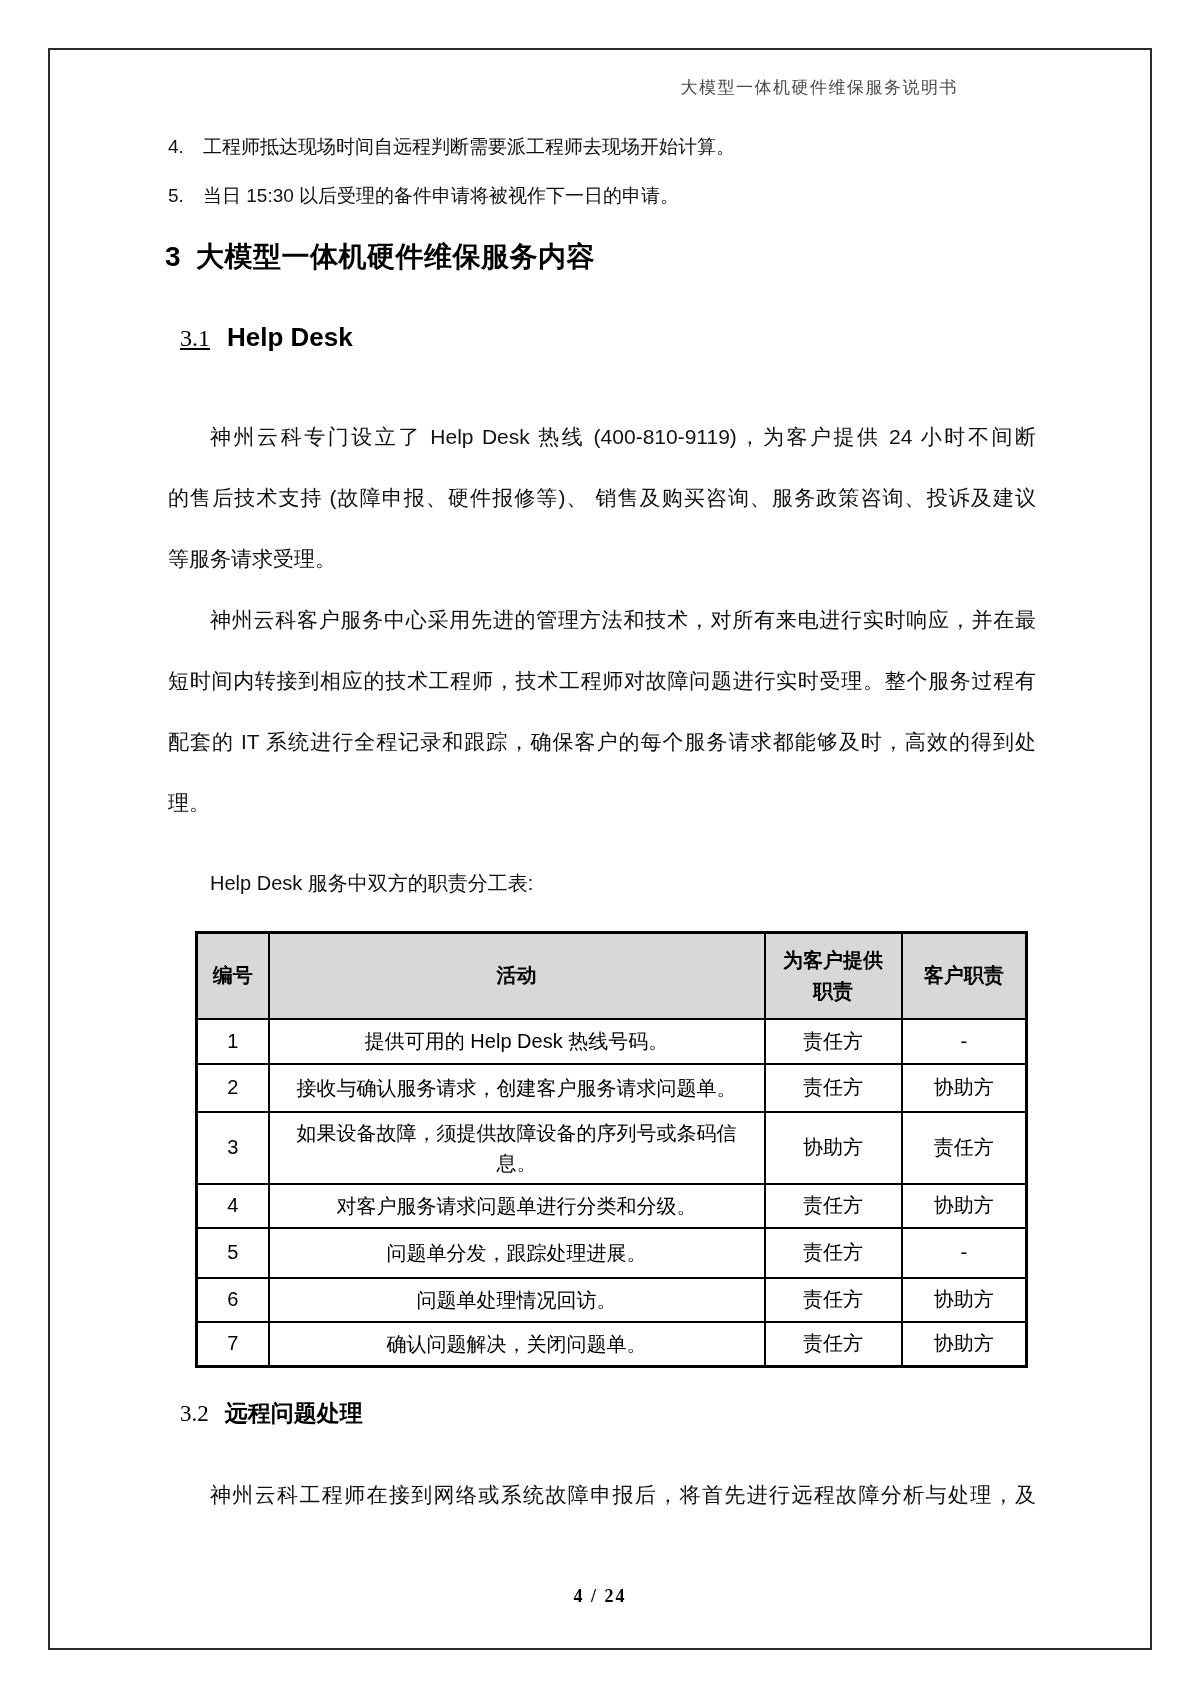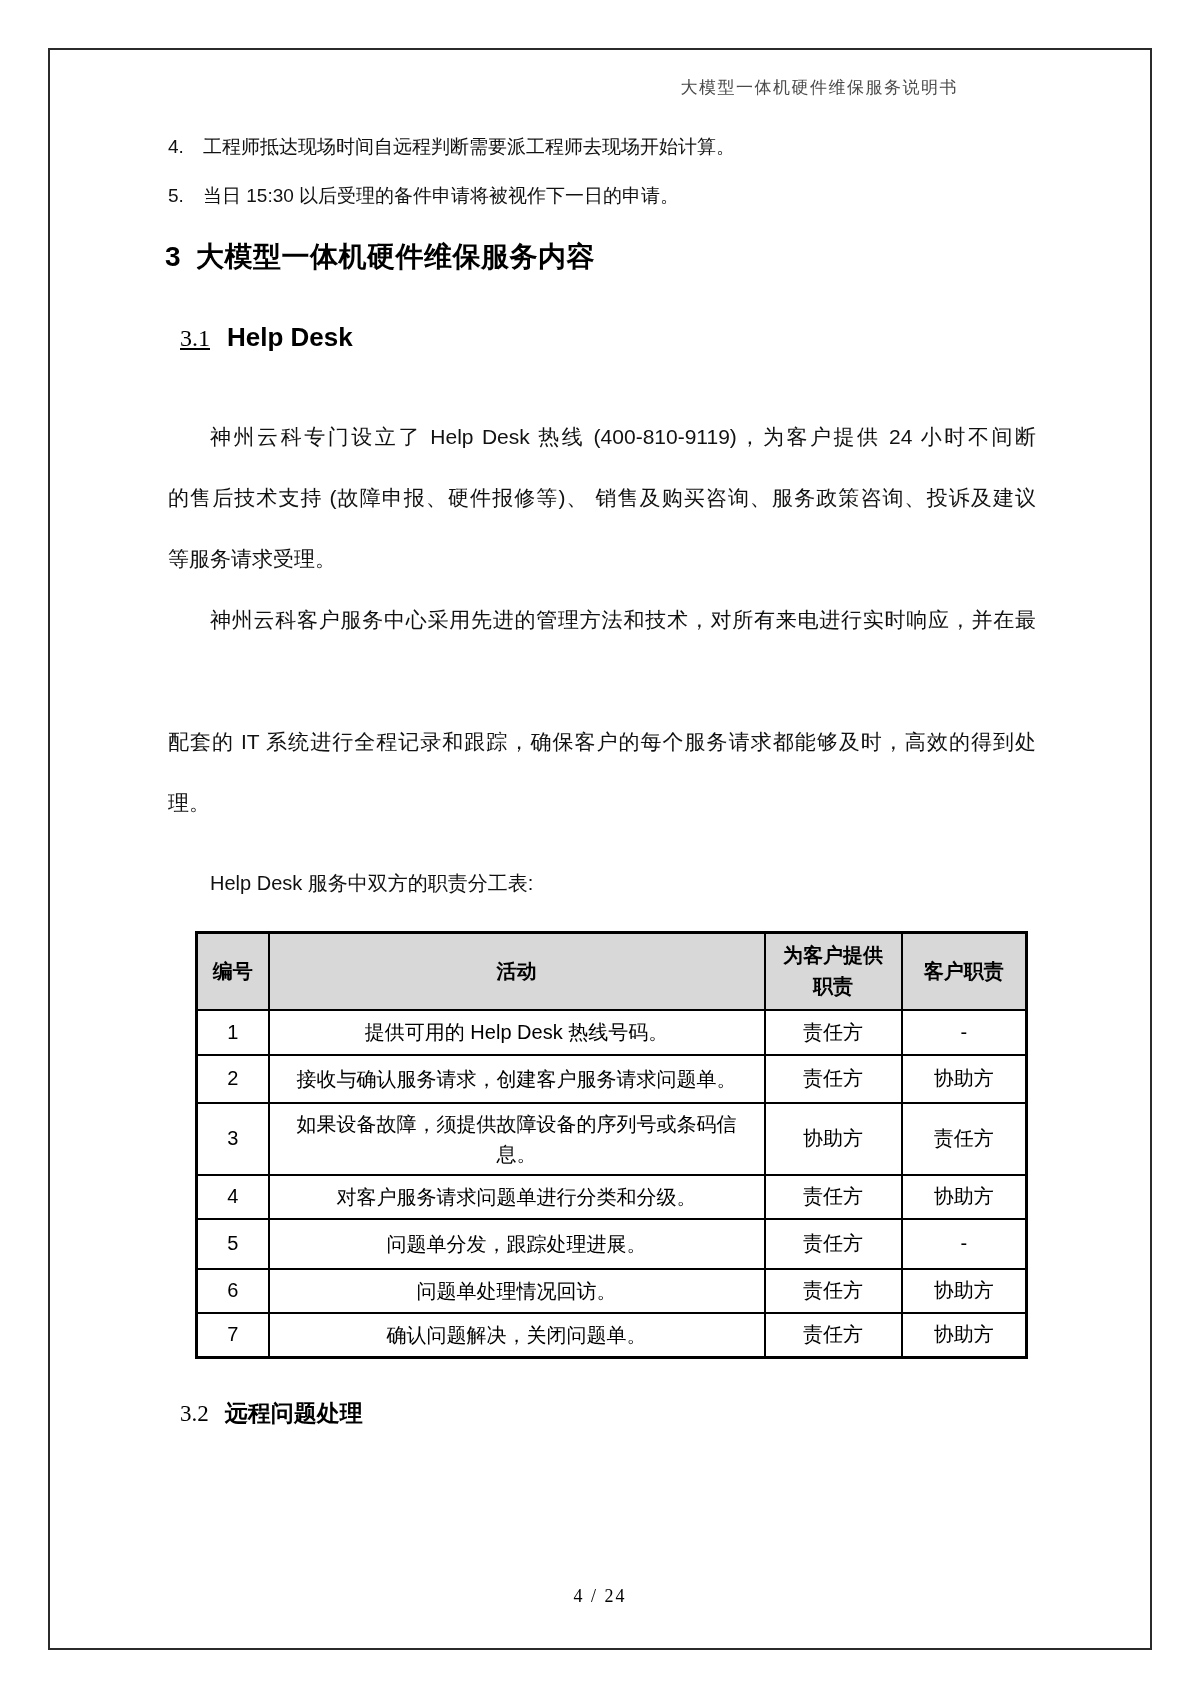--- a/index.html
+++ b/index.html
@@ -85,21 +85,21 @@
   td.activity{ text-align:left; padding:2px 14px; }
   .act-line{ line-height:30px; }
   .vhdr-line{ line-height:31px; }
   .col-no{ width:72px; }
   .col-act{ width:496px; }
   .col-vendor{ width:137px; }
   .col-cust{ width:125px; }
   .footer{
     position:absolute; top:1586px; left:0; width:1200px;
     text-align:center;
-    font-family: var(--serif); font-weight:400;
+    font-family: var(--serif); font-weight:700;
     font-size:18px; color:#000; letter-spacing:2px;
   }
 </style>
 </head>
 <body>
 
 <div class="page">
 
   <div class="page-border"></div>
 
@@ -120,34 +120,35 @@
   <div class="h2 h2-31">
     <span class="h2-num">3.1</span>
     <span class="h2-title">Help Desk</span>
   </div>
 
   <div class="bline indent" style="top:423px">神州云科专门设立了 Help Desk 热线 (400-810-9119)，为客户提供 24 小时不间断</div>
   <div class="bline end" style="top:545px">等服务请求受理。</div>
   <div class="bline" style="top:484px">的售后技术支持 (故障申报、硬件报修等)、 销售及购买咨询、服务政策咨询、投诉及建议</div>
 
   <div class="bline indent" style="top:606px">神州云科客户服务中心采用先进的管理方法和技术，对所有来电进行实时响应，并在最</div>
+  <div class="bline" style="top:667px">短时间内转接到相应的技术工程师，技术工程师对故障问题进行实时受理。整个服务过程有</div>
   <div class="bline" style="top:728px">配套的 IT 系统进行全程记录和跟踪，确保客户的每个服务请求都能够及时，高效的得到处</div>
   <div class="bline end" style="top:789px">理。</div>
 
   <div class="caption">Help Desk 服务中双方的职责分工表:</div>
 
   <table class="resp">
     <colgroup>
       <col class="col-no">
         <col class="col-act">
         <col class="col-vendor">
         <col class="col-cust">
     </colgroup>
     <tbody>
-      <tr class="head" style="height:77px">
+      <tr class="head" style="height:86px">
         <td>编号</td>
         <td>活动</td>
         <td>
           <div class="vhdr-line">为客户提供</div>
           <div class="vhdr-line">职责</div>
         </td>
         <td>客户职责</td>
       </tr>
 
       <tr style="height:45px">
@@ -220,16 +221,17 @@
         <td>协助方</td>
       </tr>
     </tbody>
   </table>
 
   <div class="h2 h2-32">
     <span class="h2-num">3.2</span>
     <span class="h2-title">远程问题处理</span>
   </div>
 
+  <div class="bline indent" style="top:1481px">神州云科工程师在接到网络或系统故障申报后，将首先进行远程故障分析与处理，及</div>
 
   <div class="footer">4 / 24</div>
 
 </div>
 
 </body></html>

